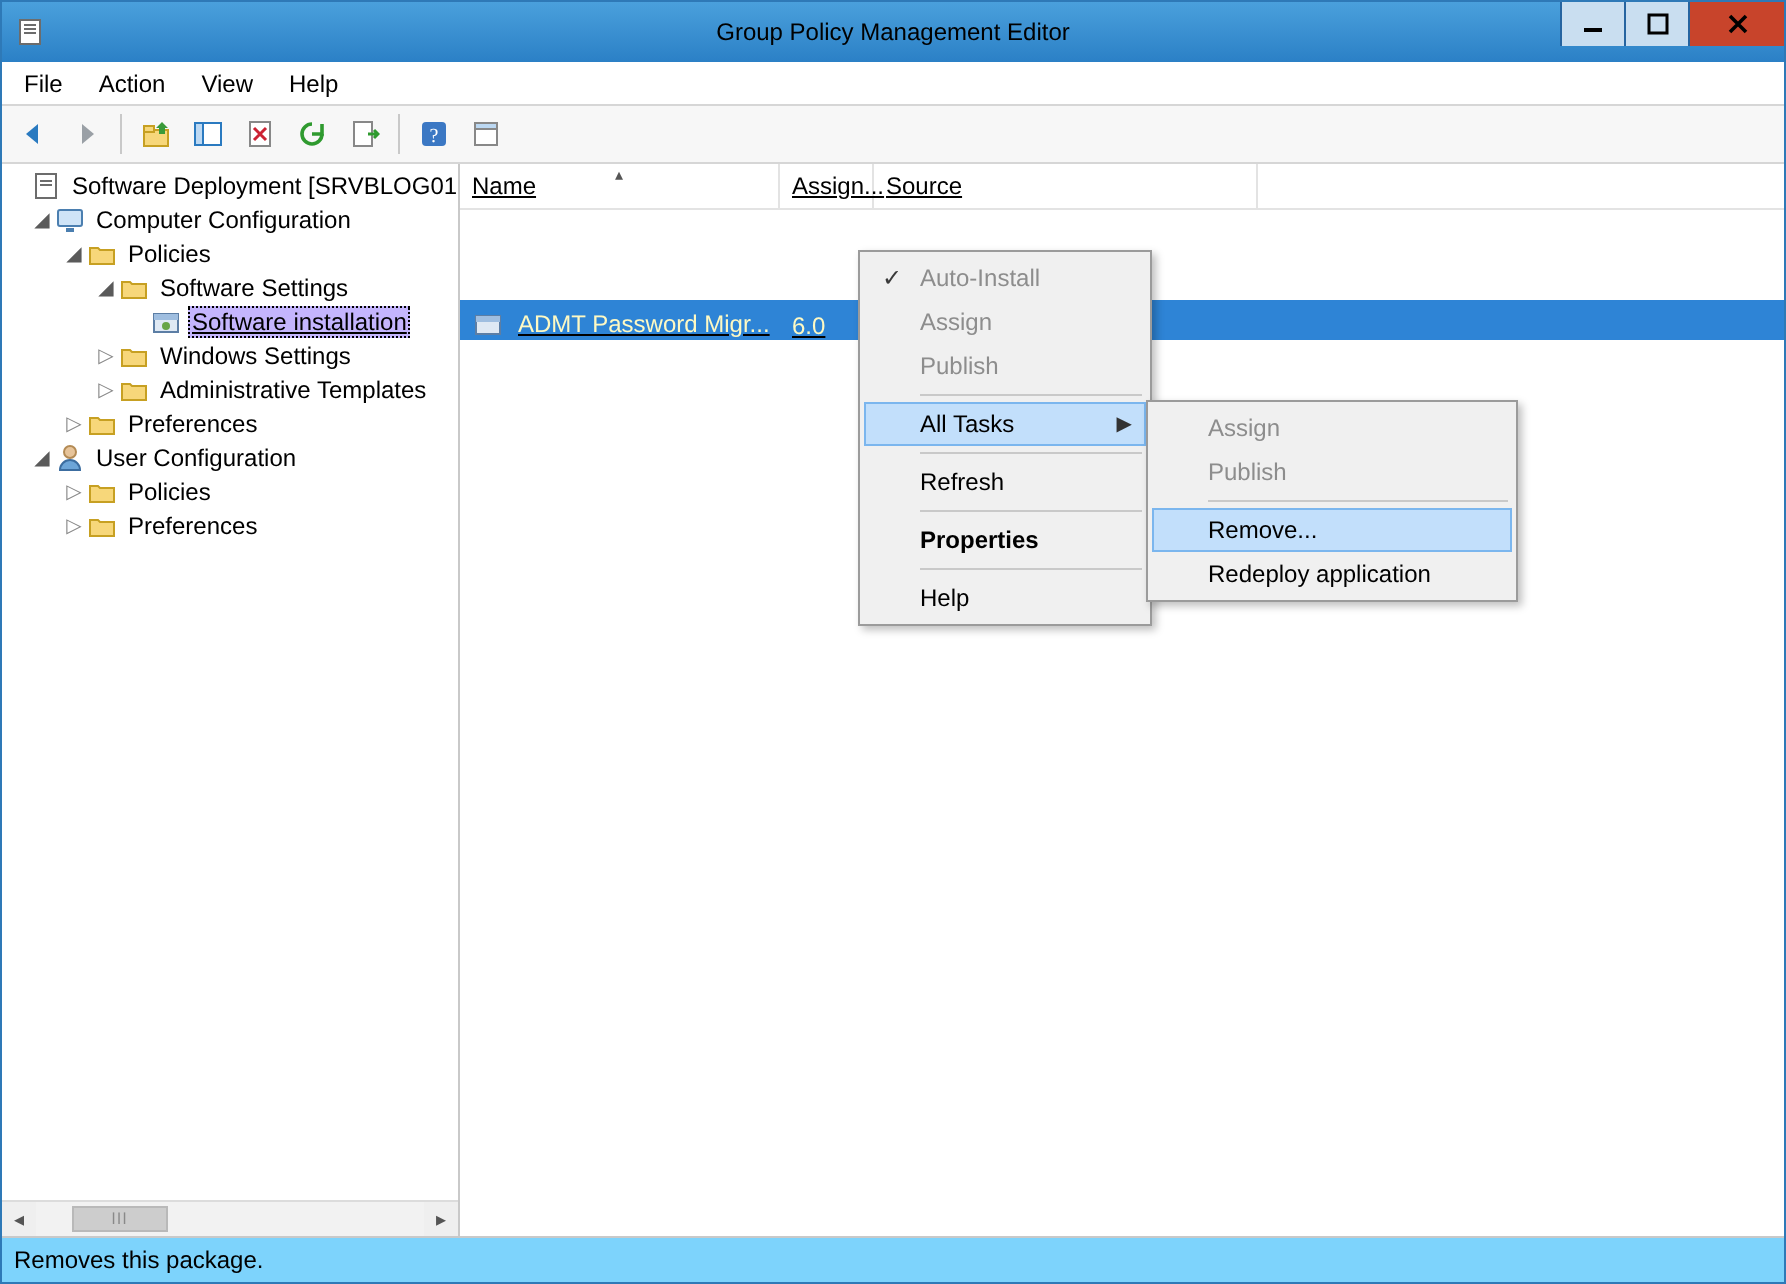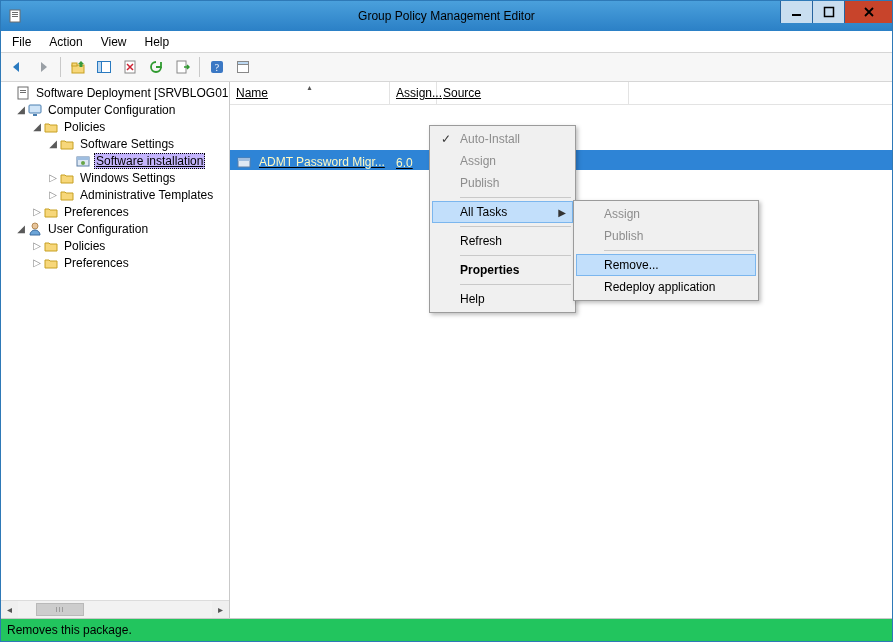--- a/index.html
+++ b/index.html
@@ -253,21 +253,21 @@
     position:absolute; right:6px; font-size:10px; color:#333;
   }
   
   .statusbar {
     height: 22px;
     border-top: 1px solid #c9c9c9;
     display: flex;
     align-items: center;
     padding: 0 6px;
     font-size: 12px;
-    background: #22c55e;
+    background: #7dd3fc;
   }
   
   svg { display:block; }
 </style>
 </head>
 <body>
 
 <div class="window">
 
   <div class="titlebar">

